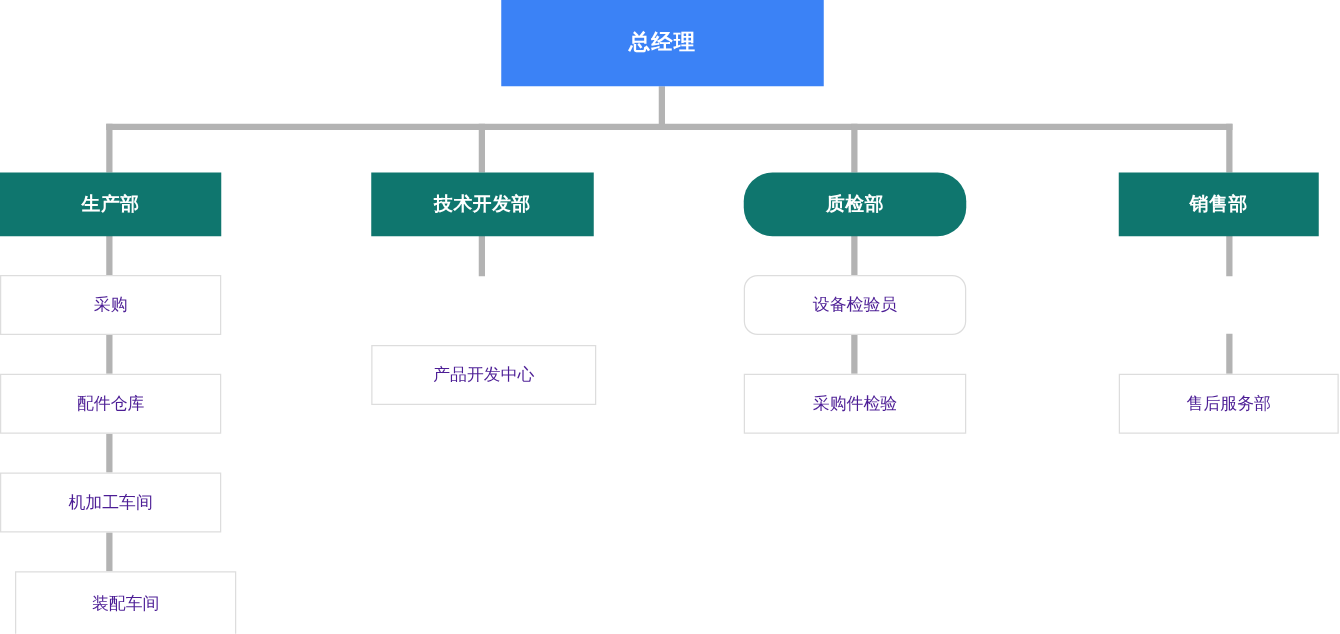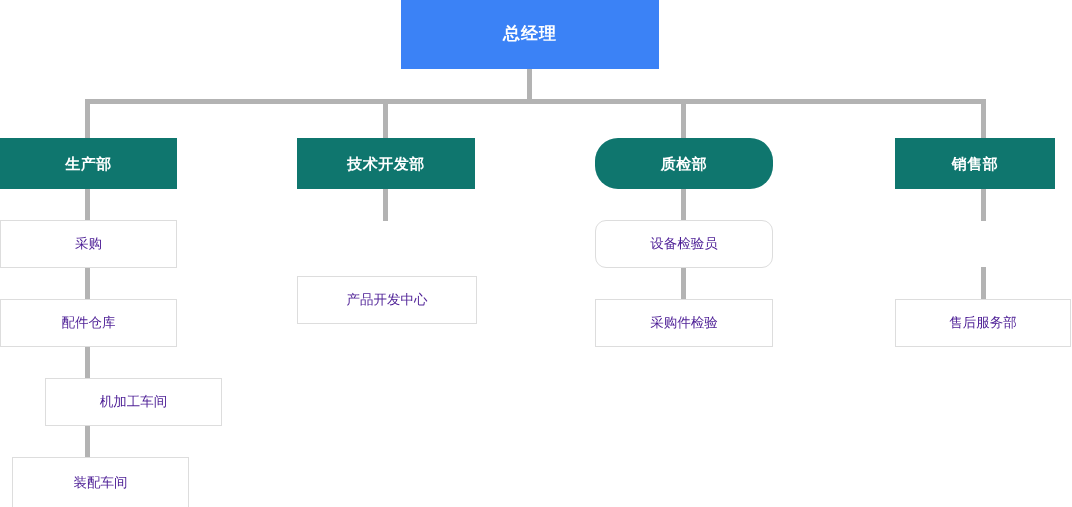--- a/index.html
+++ b/index.html
@@ -121,21 +121,21 @@
   </div>
 
   <div class="node node-sub" style="left:0px; top:220px; width:177px; height:48px;">
     <span class="node-label">采购</span>
   </div>
 
   <div class="node node-sub" style="left:0px; top:299px; width:177px; height:48px;text-align:center;">
     <span class="node-label">配件仓库</span>
   </div>
 
-  <div class="node node-sub" style="left:0px; top:378px; width:177px; height:48px;margin-left:45px;">
+  <div class="node node-sub" style="left:0px; top:378px; width:177px; height:48px;">
     <span class="node-label">机加工车间</span>
   </div>
 
   <div class="node node-sub" style="left:12px; top:457px; width:177px; height:52px;">
     <span class="node-label">装配车间</span>
   </div>
 
   <div class="node node-sub" style="left:297px; top:232px; width:180px; height:48px;margin-top:44px;">
     <span class="node-label">产品开发中心</span>
   </div>

